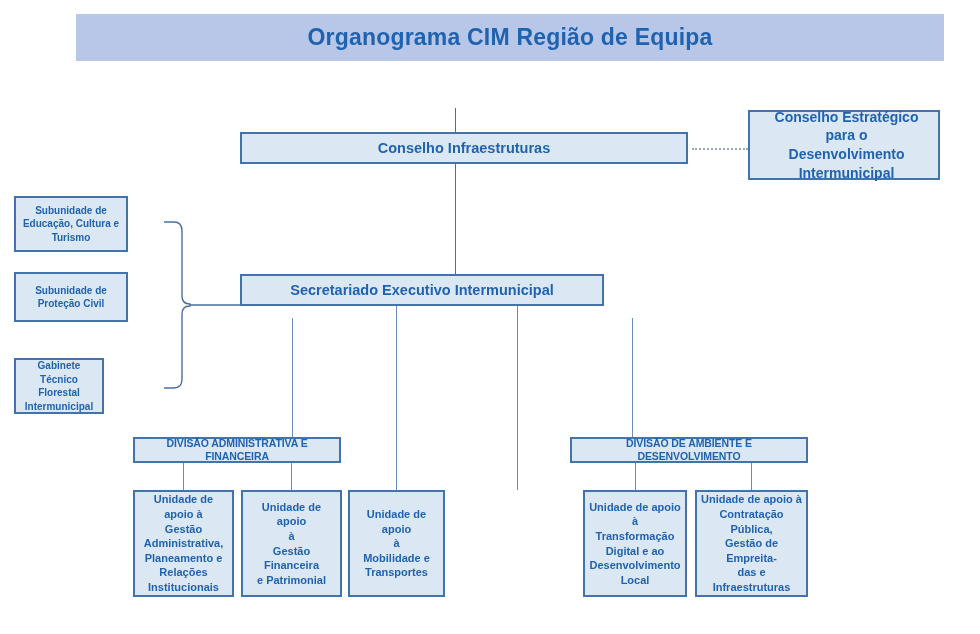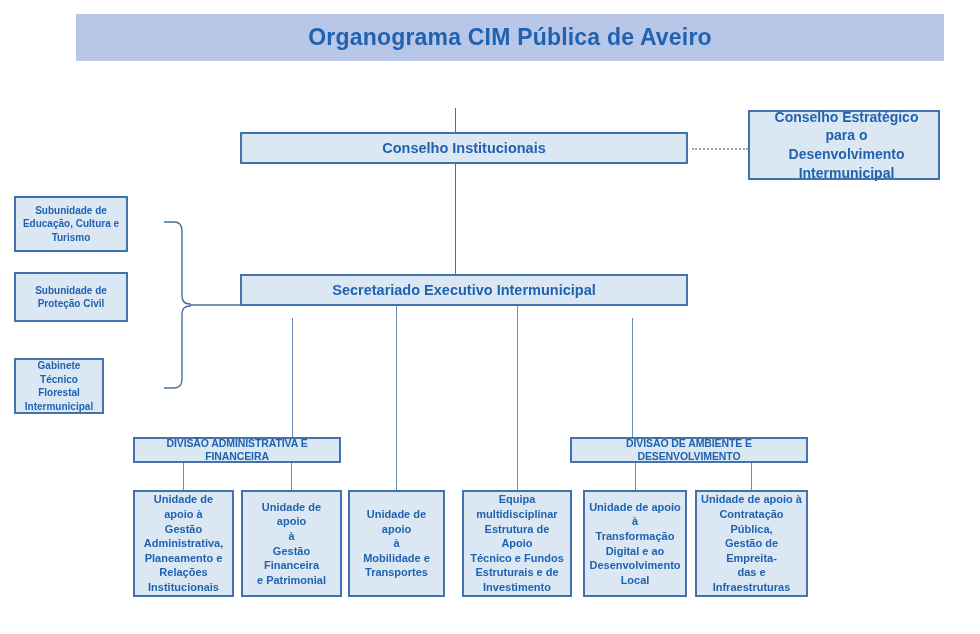--- a/index.html
+++ b/index.html
@@ -86,28 +86,28 @@
   
   .brace { position: absolute; }
   .brace svg { display: block; }
 </style>
 </head>
 <body>
 
 <div id="chart">
 
   <div class="title-bar">
-    <span class="title-text">Organograma CIM Pública de Aveiro</span>
+    <span class="title-text">Organograma CIM Região de Equipa</span>
   </div>
 
 
   <div class="conn v" style="left:455px; top:108px; height:24px;"></div>
 
   <div class="node wide" style="left:240px; top:132px; width:448px; height:32px;">
-    <span class="lbl">Conselho Institucionais</span>
+    <span class="lbl">Conselho Infraestruturas</span>
   </div>
 
   <div class="dotted" style="left:692px; top:148px; width:56px;"></div>
 
   <div class="node council" style="left:748px; top:110px; width:192px; height:70px;padding-left:9px;">
     <span class="lbl">Conselho Estratégico para o
 Desenvolvimento
 Intermunicipal</span>
   </div>
 
@@ -130,21 +130,21 @@
 Intermunicipal</span>
   </div>
 
   <div class="brace" style="left:164px; top:218px; width:76px; height:174px;">
     <svg width="76" height="174" viewBox="0 0 76 174" xmlns="http://www.w3.org/2000/svg">
       <path d="M0,4 L10,4 Q18,4 18,13 L18,78 Q18,86 26,86 L26,88 Q18,88 18,96 L18,161 Q18,170 10,170 L0,170" fill="none" stroke="#4a6f9c" stroke-width="1.4"></path>
       <path d="M26,87 L76,87" fill="none" stroke="#4a6f9c" stroke-width="1.4"></path>
     </svg>
   </div>
 
-  <div class="node wide" style="left:240px; top:274px; width:448px; height:32px;">
+  <div class="node wide" style="left:240px; top:274px; width:364px; height:32px;">
     <span class="lbl">Secretariado Executivo Intermunicipal</span>
   </div>
 
   <div class="conn v thin" style="left:292px; top:318px; height:120px;"></div>
 
   <div class="conn v thin" style="left:396px; top:306px; height:184px;"></div>
 
   <div class="conn v thin" style="left:517px; top:306px; height:184px;"></div>
 
   <div class="conn v thin" style="left:632px; top:318px; height:120px;"></div>
@@ -178,28 +178,20 @@
 e Patrimonial</span>
   </div>
 
   <div class="node unit" style="left:348px; top:490px; width:97px; height:107px;">
     <span class="lbl">Unidade de apoio
 à
 Mobilidade e
 Transportes</span>
   </div>
 
-  <div class="node unit" style="left:462px; top:490px; width:110px; height:107px;">
-    <span class="lbl">Equipa
-multidisciplinar
-Estrutura de Apoio
-Técnico e Fundos
-Estruturais e de
-Investimento</span>
-  </div>
 
   <div class="node unit" style="left:583px; top:490px; width:104px; height:107px;">
     <span class="lbl">Unidade de apoio à
 Transformação
 Digital e ao
 Desenvolvimento
 Local</span>
   </div>
 
   <div class="node unit" style="left:695px; top:490px; width:113px; height:107px;">

